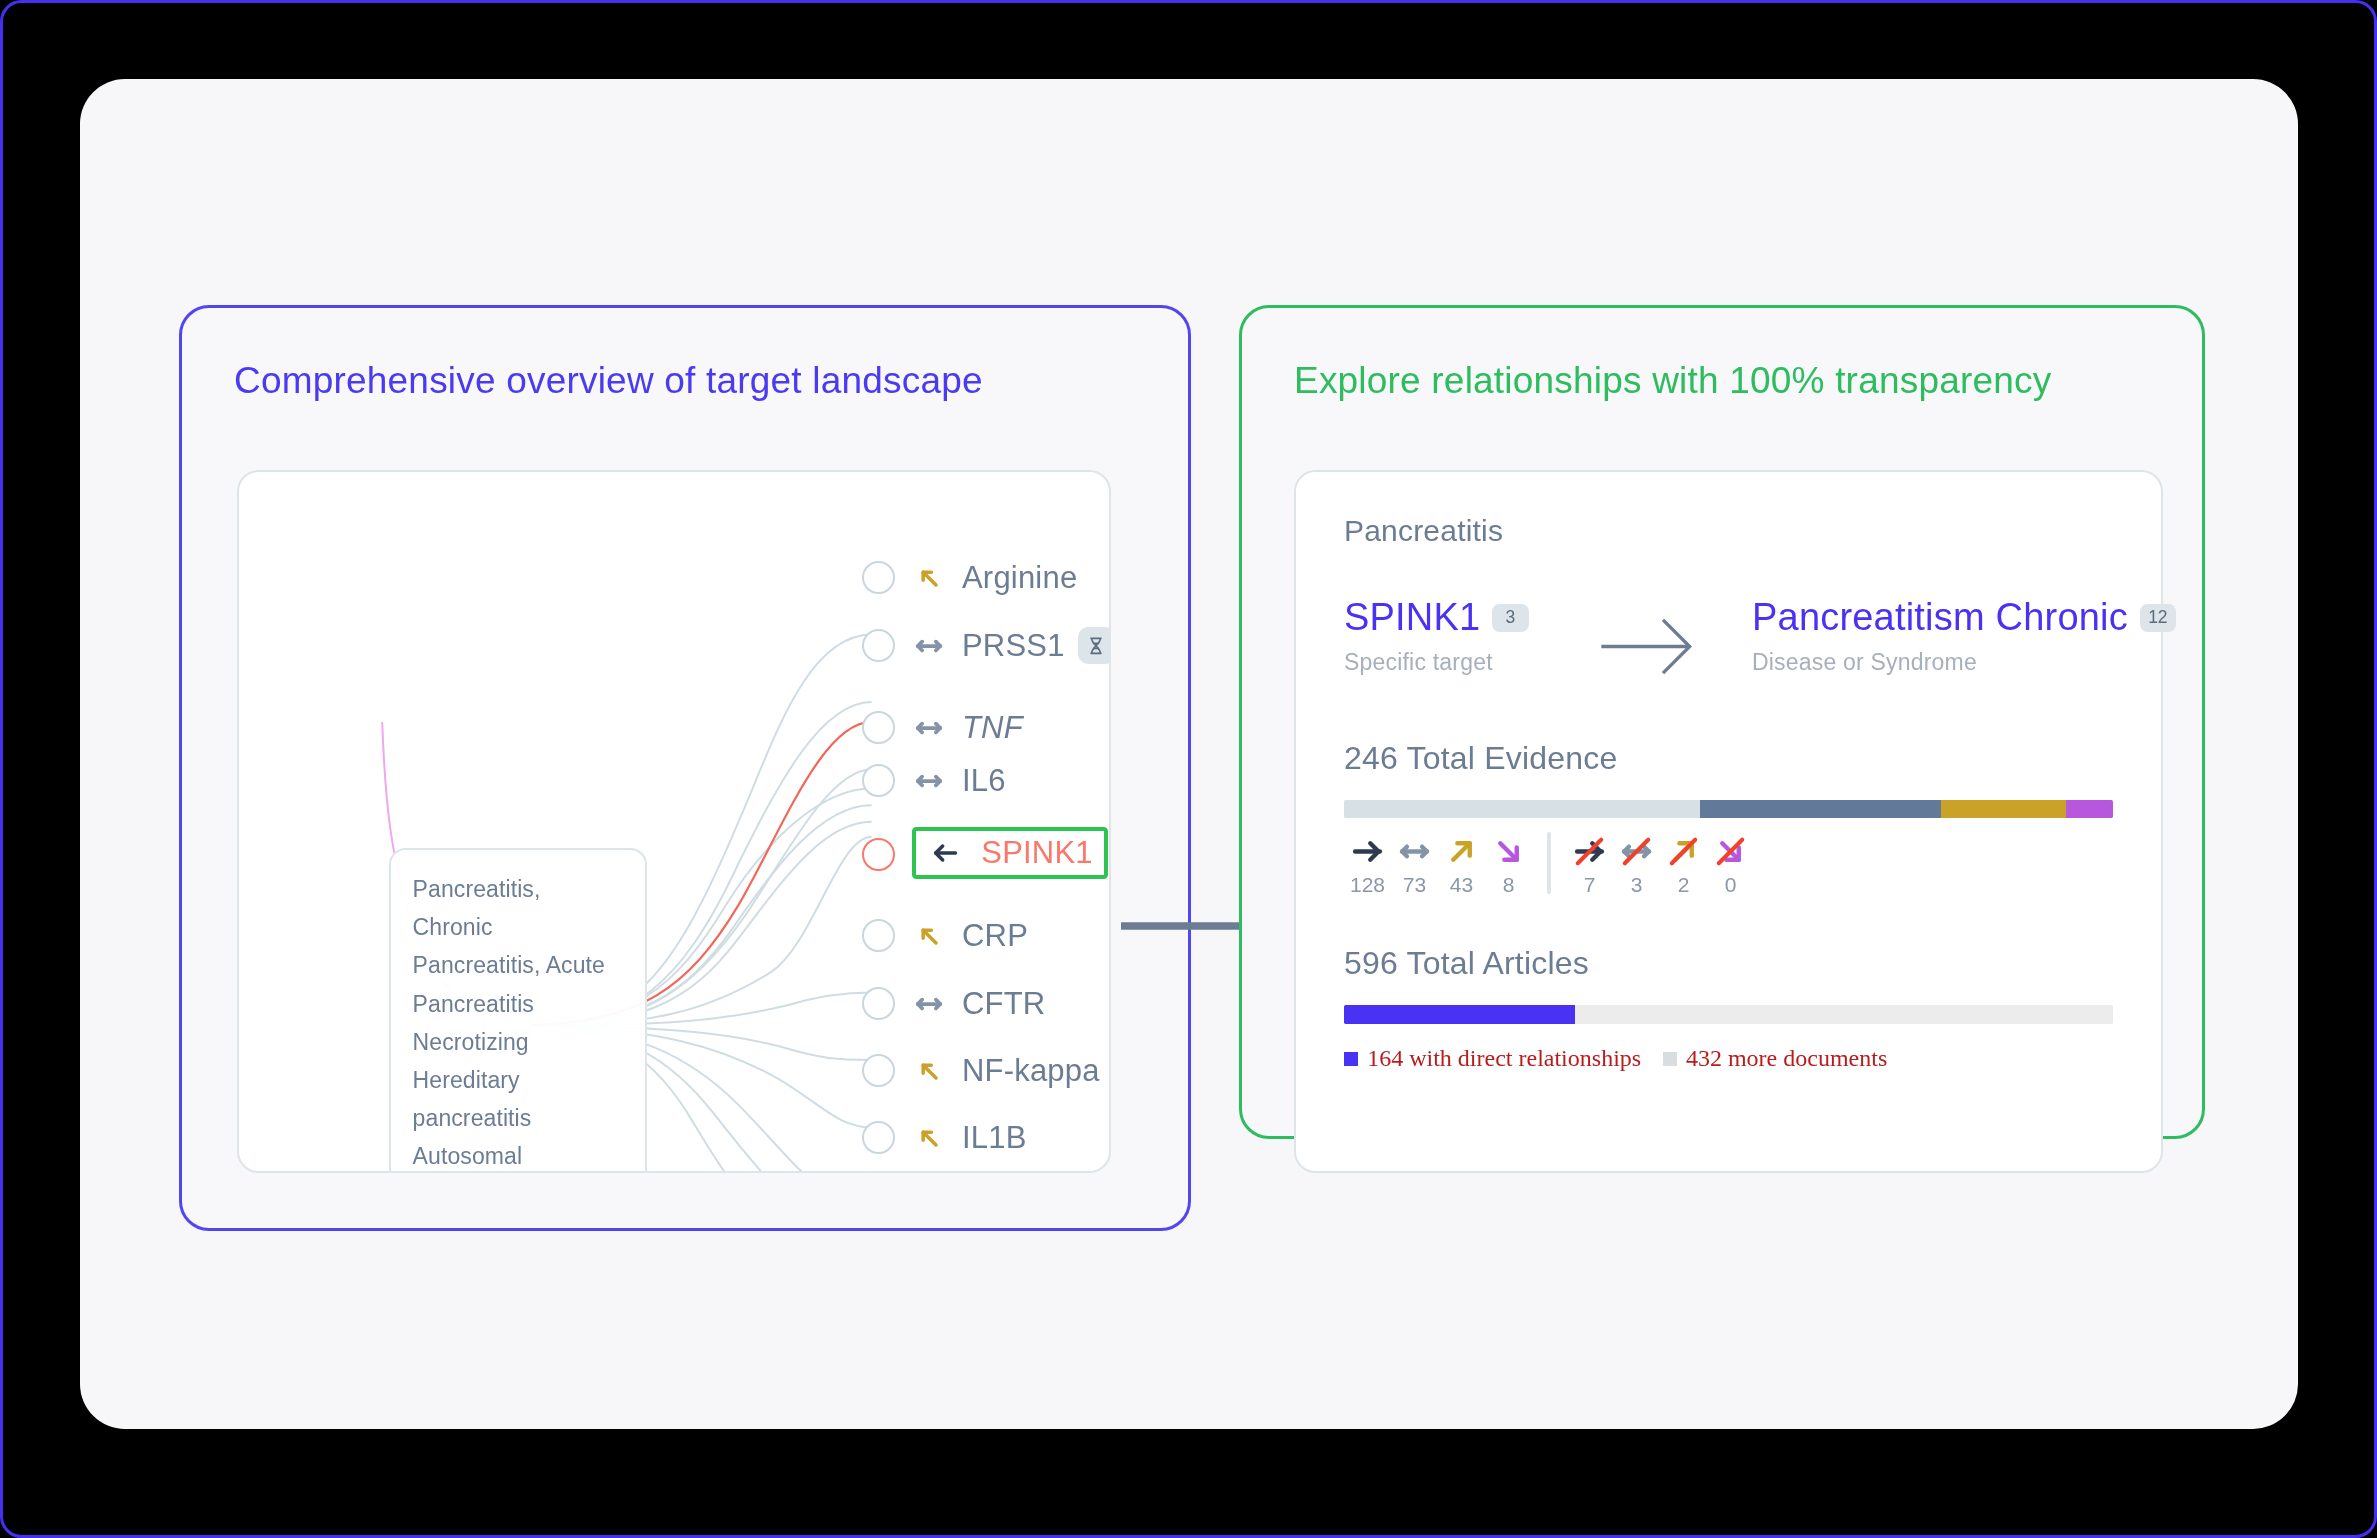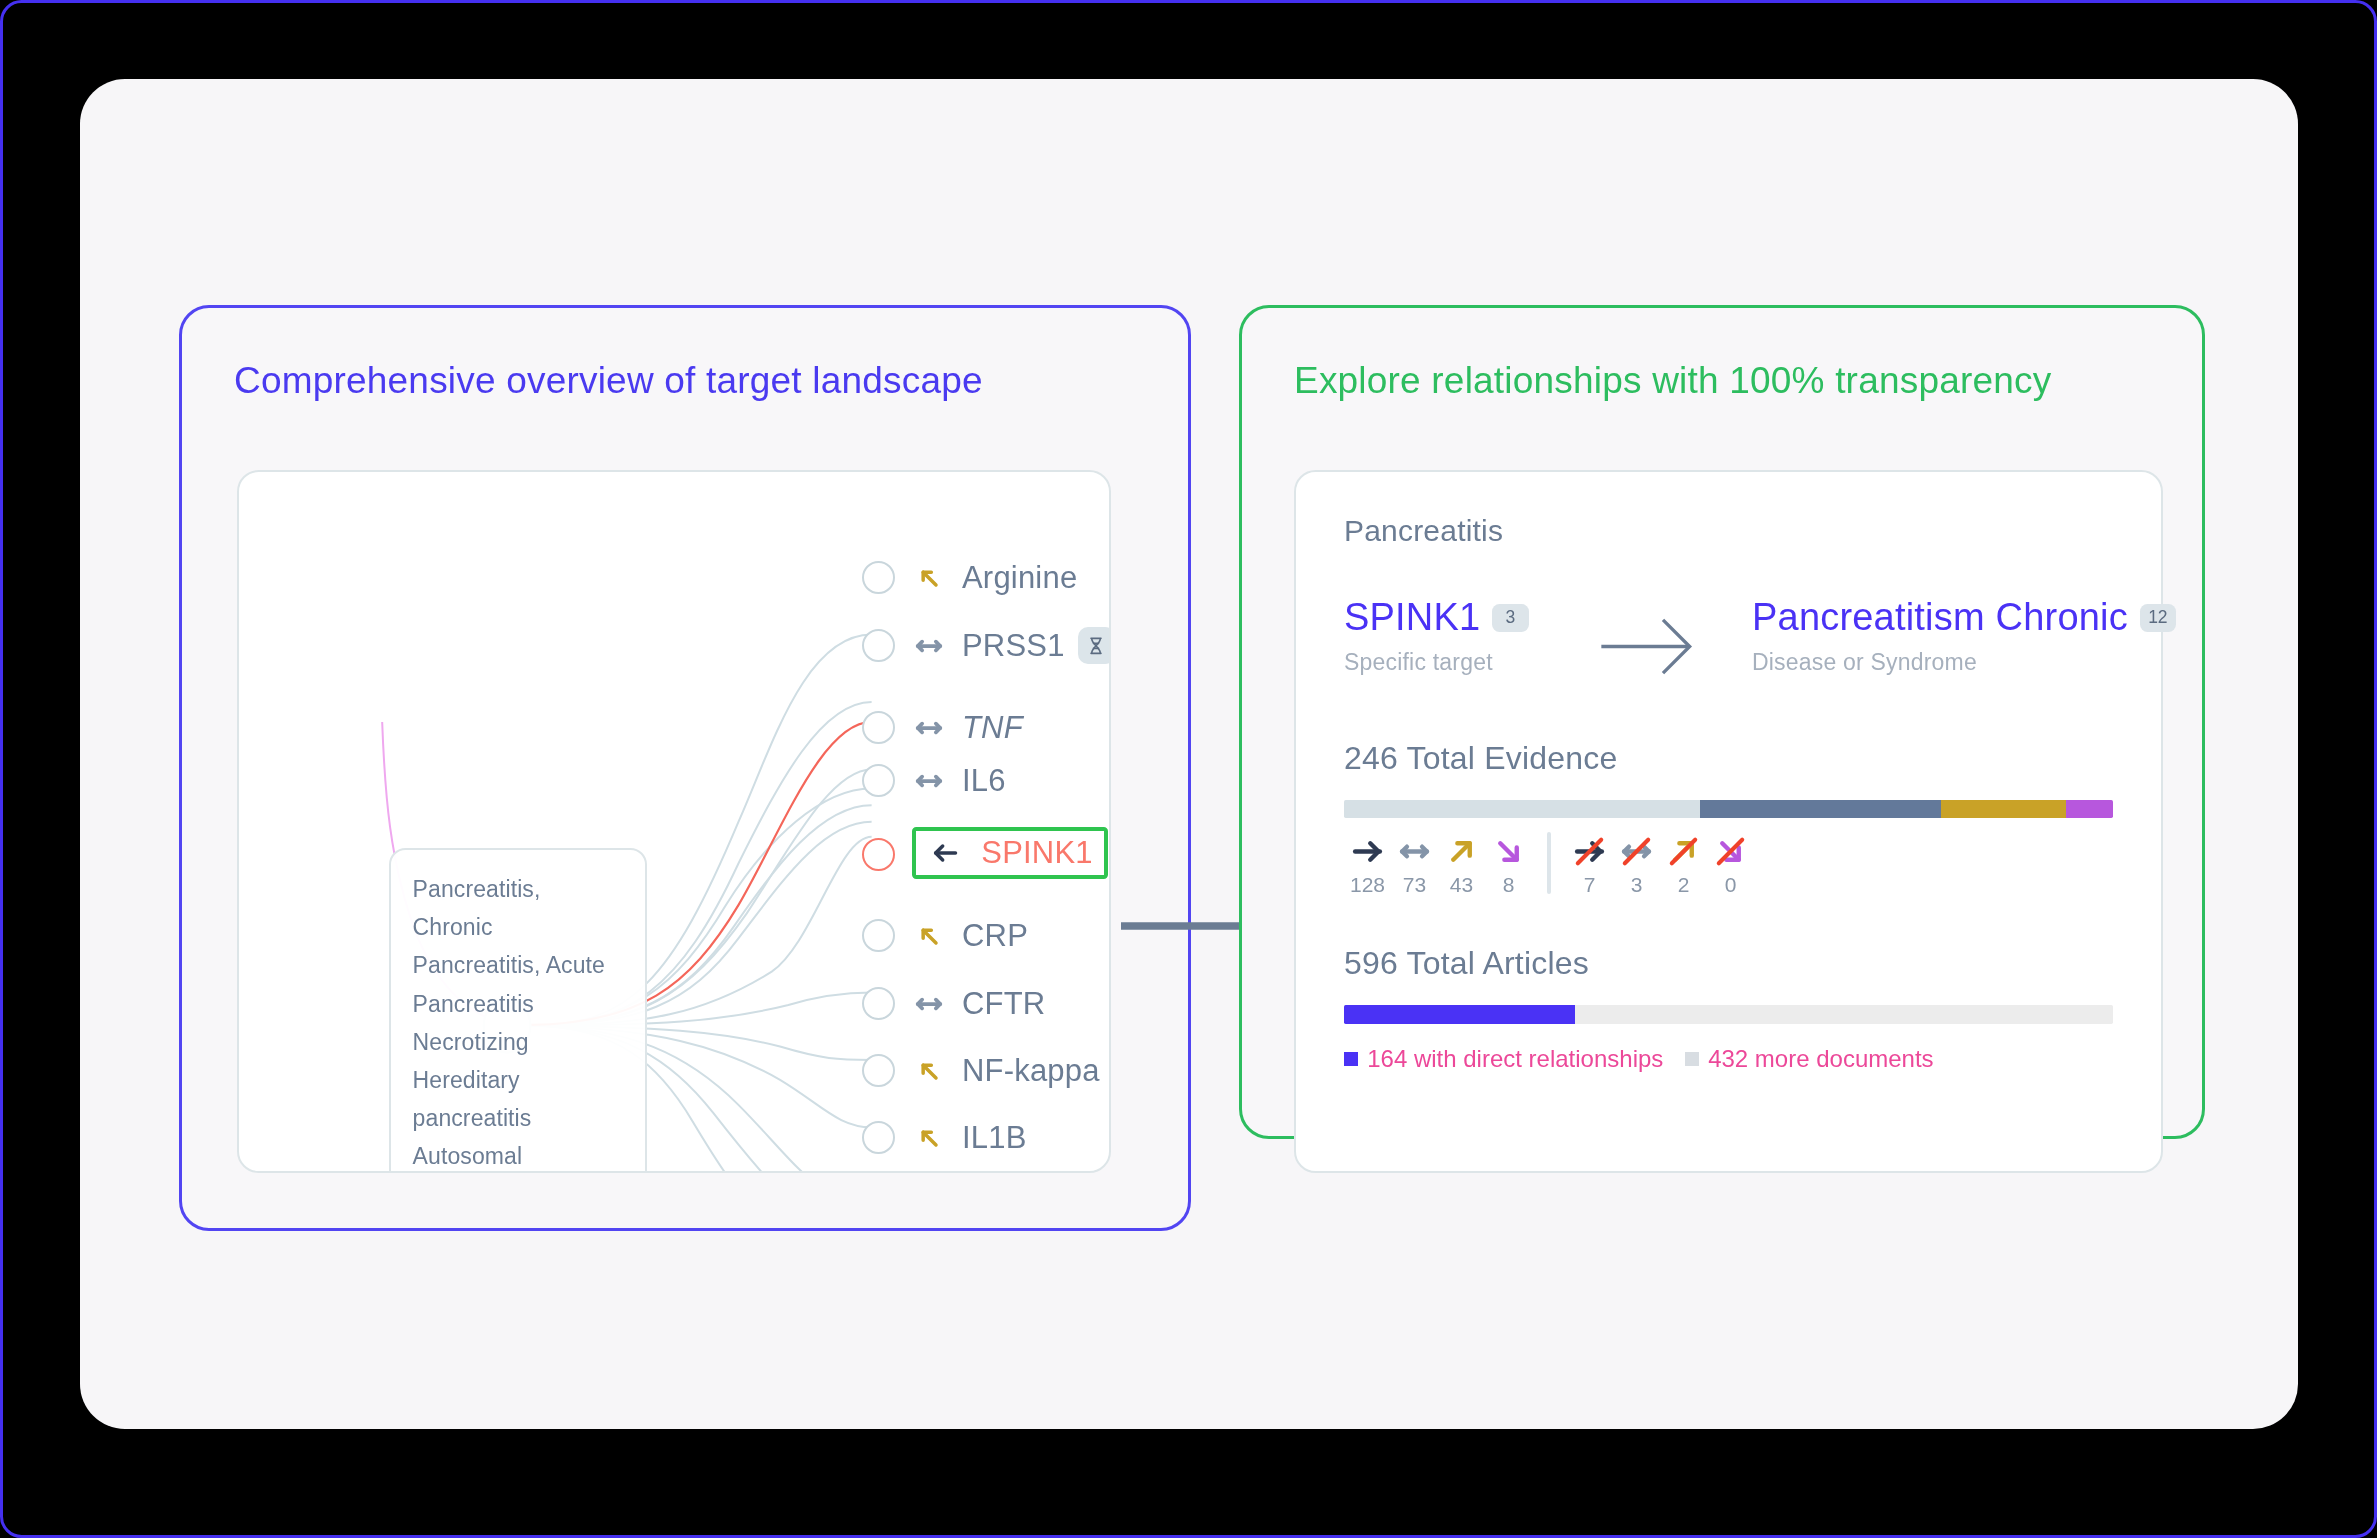--- a/index.html
+++ b/index.html
@@ -68,21 +68,21 @@
 
   #evidence-icons{margin-top:13.3px;display:flex;align-items:flex-start;}
   .ev-item{width:47px;display:flex;flex-direction:column;align-items:center;}
   .ev-glyph{height:40px;display:flex;align-items:center;justify-content:center;}
   .ev-count{margin-top:1.7px;font-size:21px;color:#8a97a8;}
   .ev-divider{width:4.2px;height:62px;background:#dde5ea;margin:0 15px;border-radius:2.5px;}
 
   #articles-section{margin-top:48px;}
   #articles-bar{margin-top:23px;height:18.3px;width:100%;background:#ececec;border-radius:1.7px;overflow:hidden;}
   #articles-bar-fill{height:100%;background:#4a32f5;}
-  #articles-legend{margin-top:21.6px;display:flex;align-items:center;font-size:24px;color:#ec4899;}
+  #articles-legend{margin-top:21.6px;display:flex;align-items:center;font-size:24px;color:#b91c1c;font-family:Liberation Serif, serif;}
   .legend-swatch{width:14px;height:14px;margin-right:9.2px;flex:0 0 auto;}
   .legend-item{display:flex;align-items:center;margin-right:21.6px;}
 </style>
 </head>
 <body>
 
 <div id="root">
   <div id="outer-border"></div>
 
   <div id="app-card">

